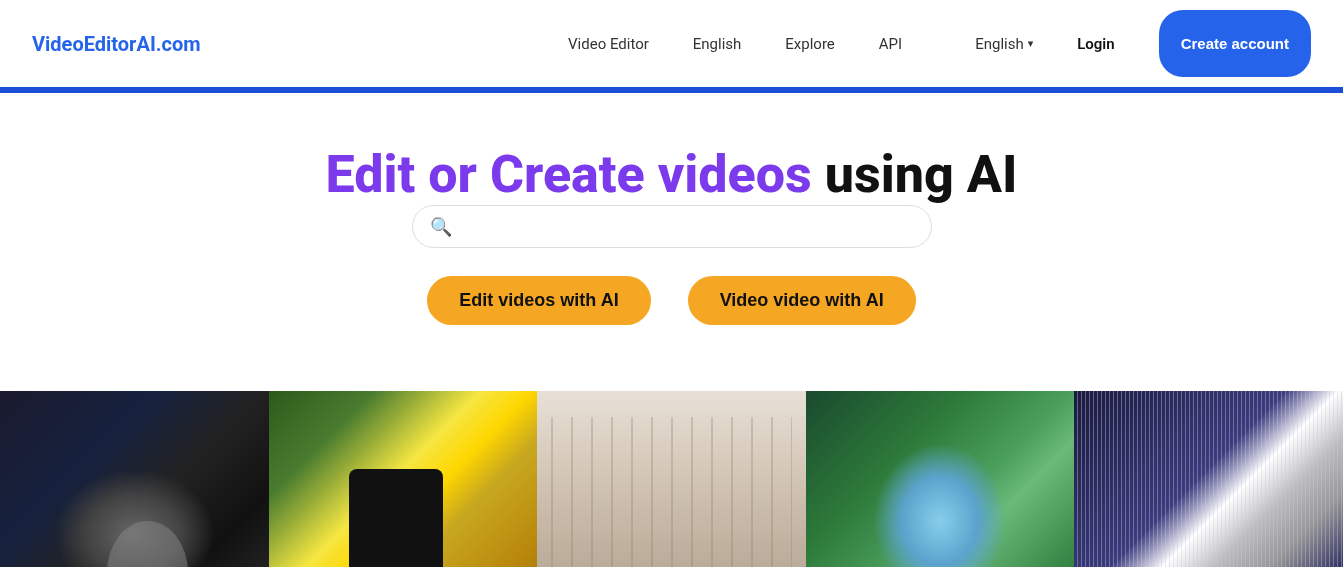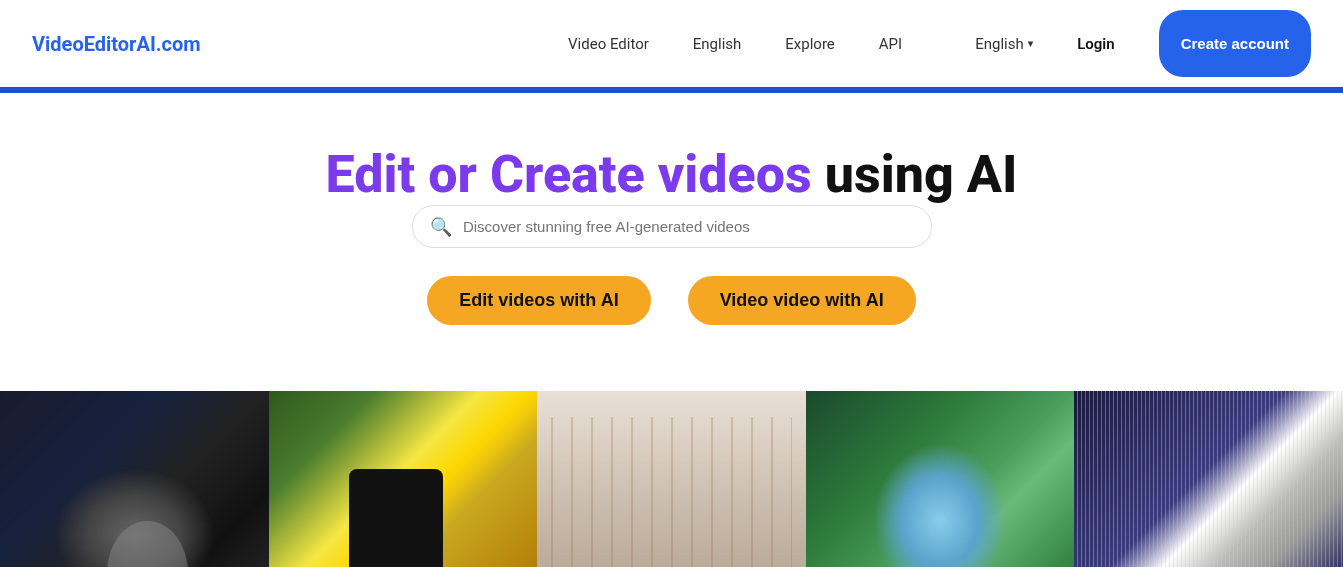--- a/index.html
+++ b/index.html
@@ -251,21 +251,20 @@
 
 <section class="hero">
   <h1 class="hero-title">
     <span class="colored">Edit or Create videos</span>
     <span class="black"> </span>
     <span class="black">using AI</span>
   </h1>
 
   <div class="search-bar">
     <span class="search-icon">🔍</span>
-    <input class="search-input" type="text" placeholder="Discover stunning free AI-generated videos" style="">
   </div>
 
   <div class="cta-buttons">
     <button class="btn-edit">Edit videos with AI</button>
     <button class="btn-create">Video video with AI</button>
   </div>
 </section>
 
 <div class="video-grid">
 

